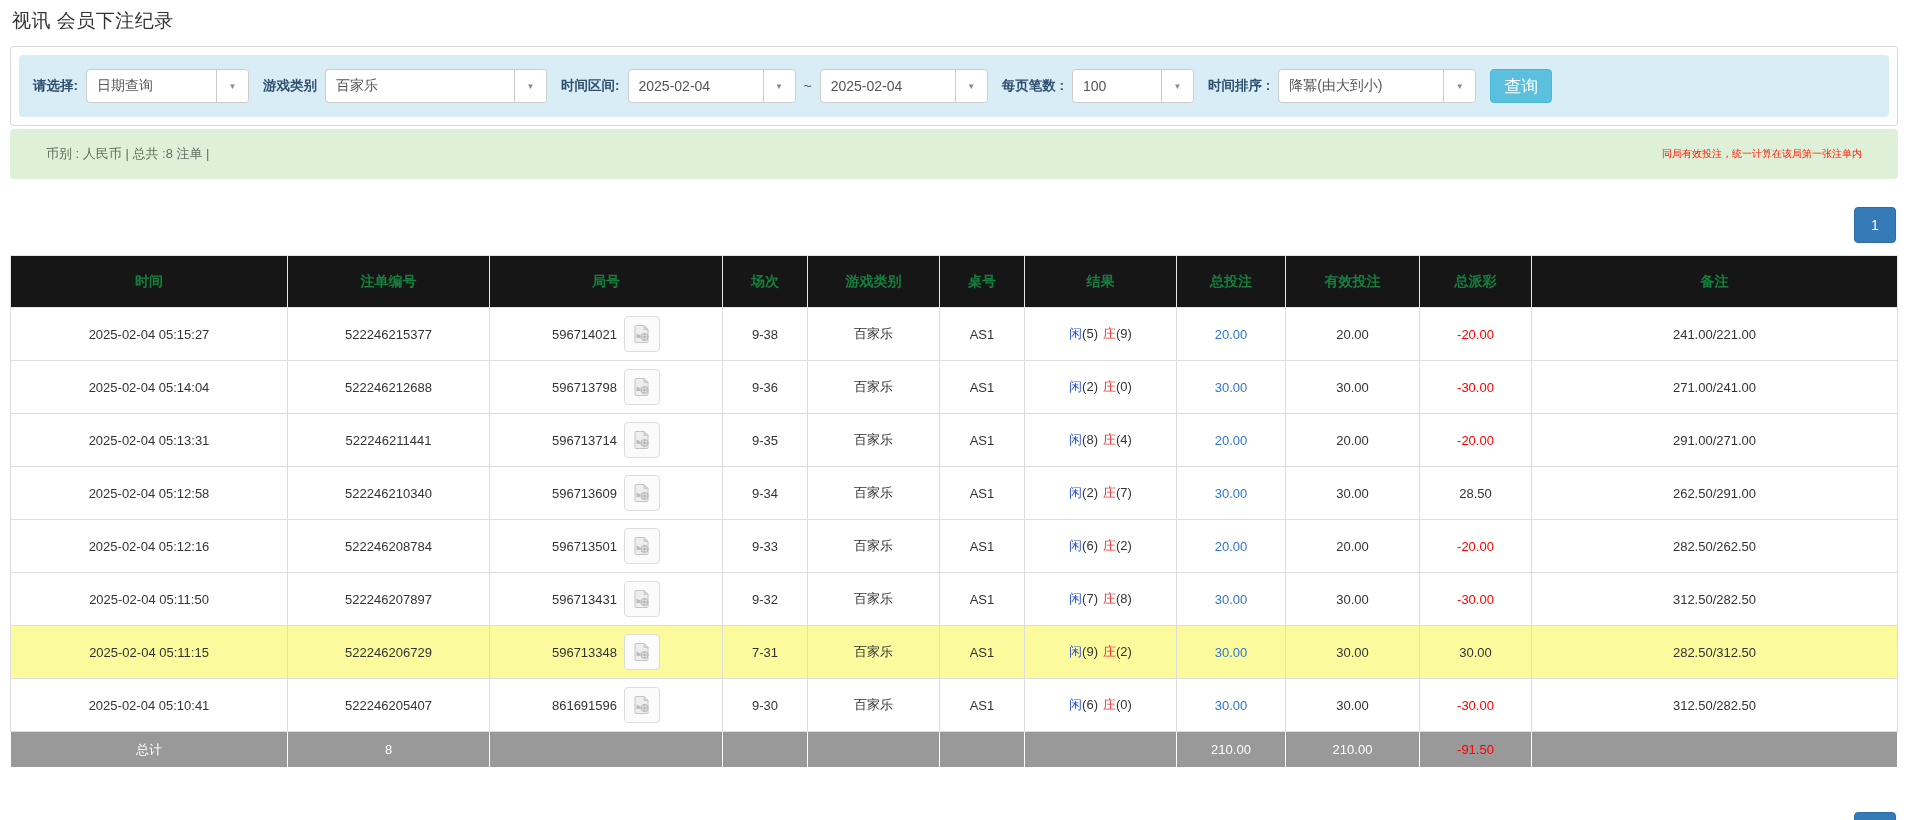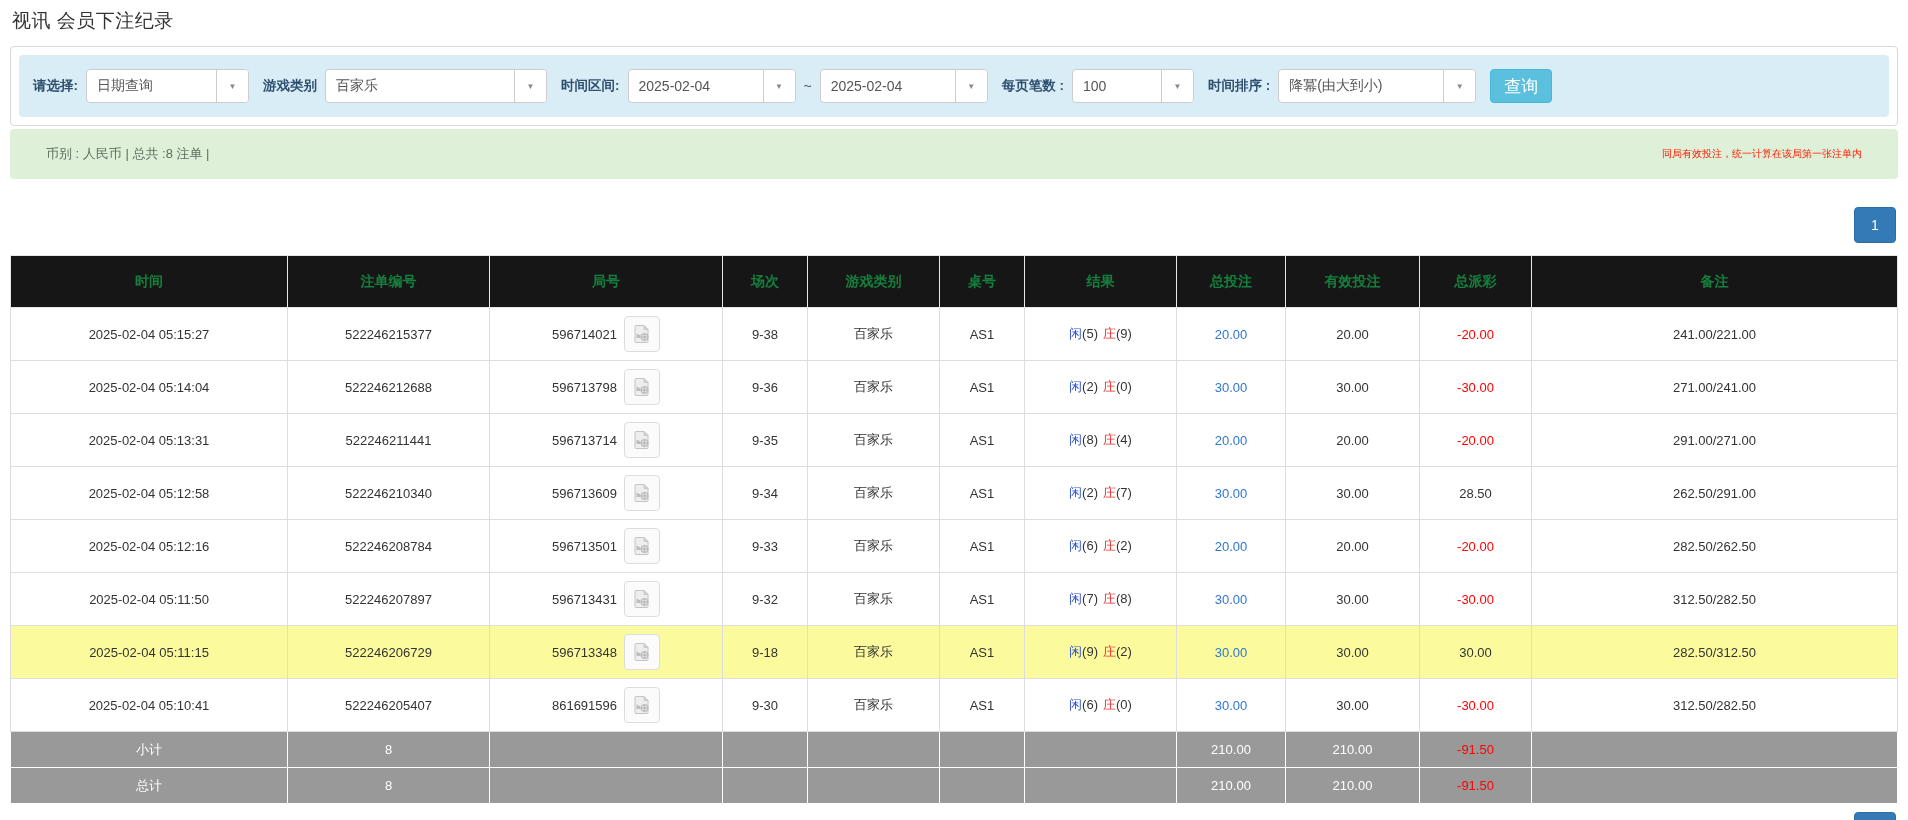--- a/index.html
+++ b/index.html
@@ -357,21 +357,21 @@
             <circle cx="12.5" cy="13" r="1.1" fill="#aaaaaa"></circle>
             <circle cx="12.5" cy="10.6" r="0.8" fill="#b5b5b5"></circle>
             <circle cx="12.5" cy="15.4" r="0.8" fill="#b5b5b5"></circle>
             <circle cx="10.1" cy="13" r="0.8" fill="#b5b5b5"></circle>
             <circle cx="14.9" cy="13" r="0.8" fill="#b5b5b5"></circle>
             <path d="M4.5 9.5 l4 2 v2.5 h-4 z" fill="#bdbdbd"></path>
           </svg>
         </span>
       </span>
     </td>
-    <td>9-18</td>
+    <td>7-31</td>
     <td>百家乐</td>
     <td>AS1</td>
     <td>
       <span class="player">闲</span><span class="pts">(9)</span><span class="banker">庄</span><span class="pts">(2)</span>
     </td>
     <td><span class="bet-link">30.00</span></td>
     <td>30.00</td>
     <td class="payout">30.00</td>
     <td>282.50/312.50</td>
   </tr>
@@ -403,33 +403,20 @@
     <td>
       <span class="player">闲</span><span class="pts">(6)</span><span class="banker">庄</span><span class="pts">(0)</span>
     </td>
     <td><span class="bet-link">30.00</span></td>
     <td>30.00</td>
     <td class="payout neg">-30.00</td>
     <td>312.50/282.50</td>
   </tr>
 </tbody>
     <tfoot>
-      <tr class="totals">
-        <td>小计</td>
-        <td>8</td>
-        <td></td>
-          <td></td>
-          <td></td>
-        <td></td>
-          <td></td>
-        <td>210.00</td>
-        <td>210.00</td>
-        <td class="payout neg">-91.50</td>
-        <td></td>
-      </tr>
       <tr class="totals">
         <td>总计</td>
         <td>8</td>
         <td></td>
           <td></td>
           <td></td>
         <td></td>
           <td></td>
         <td>210.00</td>
         <td>210.00</td>

